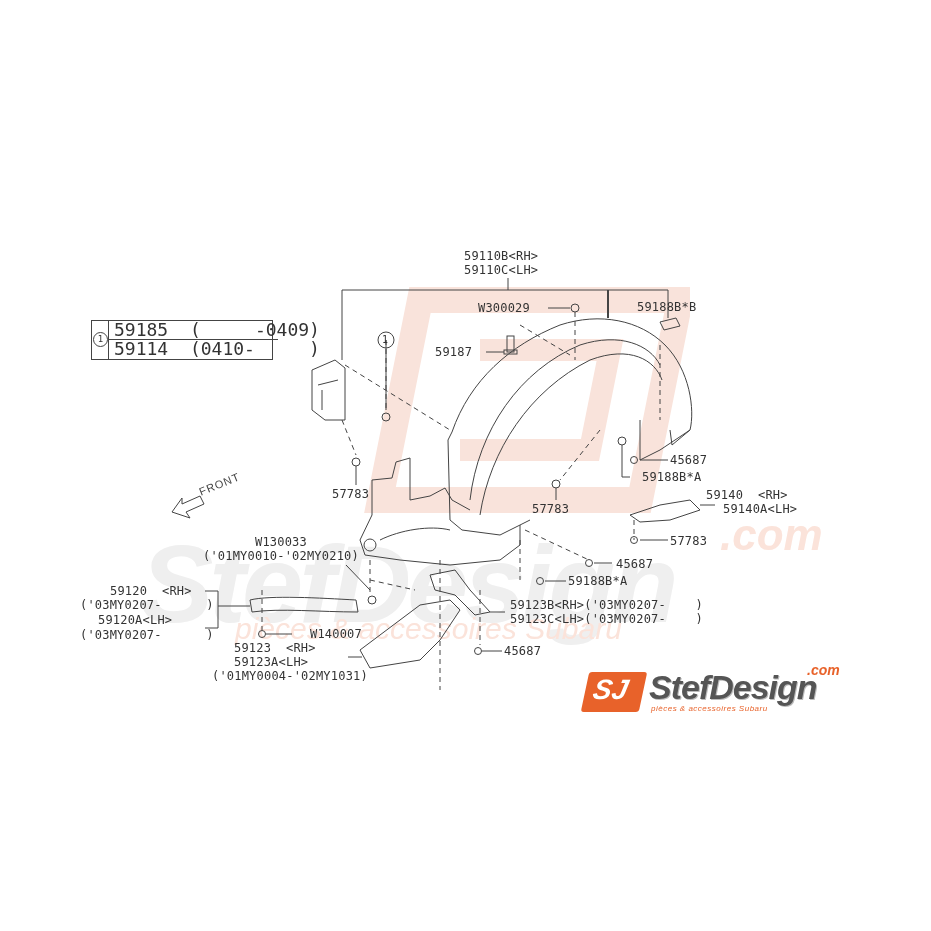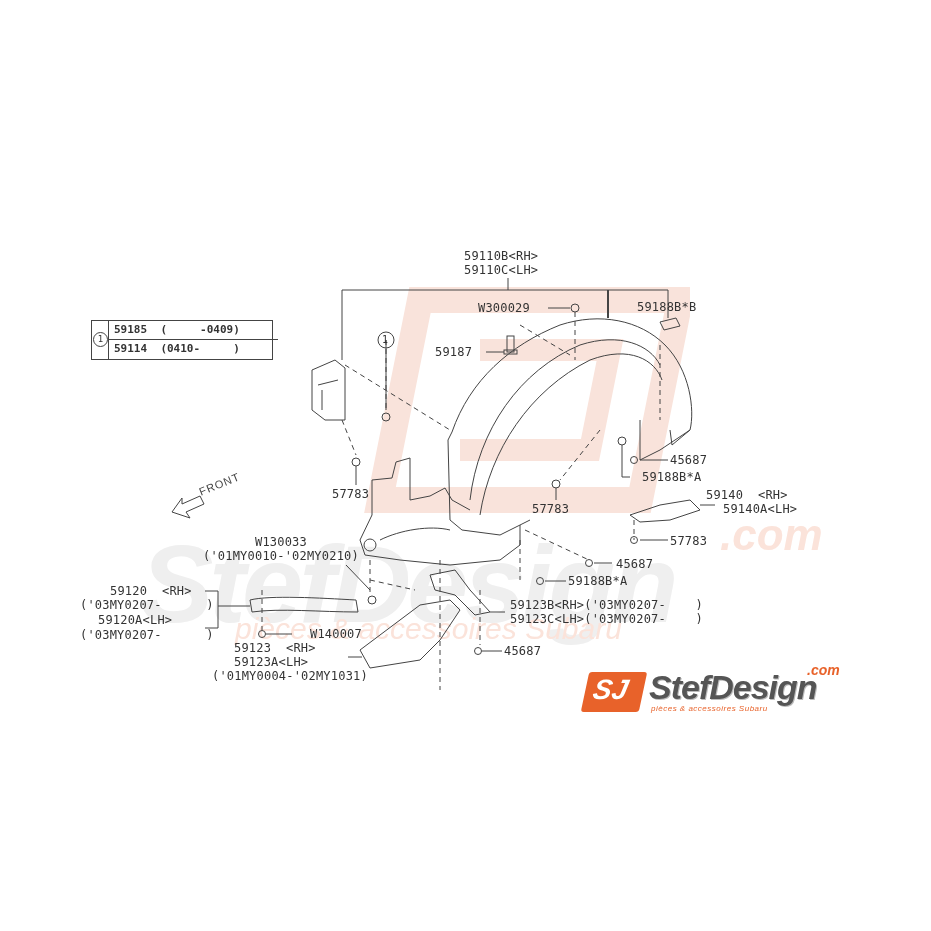--- a/index.html
+++ b/index.html
@@ -4,22 +4,22 @@
 <style>
   html, body { margin:0; padding:0; background:#ffffff; }
   body { width:931px; height:931px; position:relative; overflow:hidden;
          font-family: "DejaVu Sans Mono", "Liberation Mono", monospace; }
   #stage { position:absolute; left:0; top:0; width:931px; height:931px; }
   svg { position:absolute; left:0; top:0; }
   .lbl { position:absolute; font-size:12px; color:#333; white-space:pre; line-height:14px;
          letter-spacing:0.2px; font-family:"DejaVu Sans Mono","Liberation Mono",monospace; }
   .legend-box { position:absolute; left:91px; top:320px; width:180px; height:38px;
                 border:1px solid #444; }
-  .legend-box .row { position:absolute; left:16px; width:164px; height:18px; font-size:11px;
-                     color:#333; padding-left:6px; line-height:18px; white-space:pre;font-weight:bold; }
+  .legend-box .row { position:absolute; left:16px; width:164px; height:18px; font-size:18px;
+                     color:#333; padding-left:6px; line-height:18px; white-space:pre; }
   .legend-box .row1 { top:0; border-bottom:1px solid #444; }
   .legend-box .row2 { top:19px; }
   .legend-box .num { position:absolute; left:0; top:0; width:16px; height:38px; border-right:1px solid #444; }
   .legend-box .circ { position:absolute; left:1px; top:11px; width:13px; height:13px; border:1px solid #444;
                       border-radius:50%; font-size:9px; text-align:center; line-height:13px; color:#333; }
   .front { position:absolute; left:198px; top:478px; font-size:11px; color:#444; transform:rotate(-22deg);
            font-family:"Liberation Sans",sans-serif; letter-spacing:1px; }
   .logo { position:absolute; left:585px; top:668px; width:260px; height:50px; }
   .logo .badge { position:absolute; left:0; top:4px; width:58px; height:40px; background:#e8622a;
                  transform:skewX(-12deg); border-radius:3px; }

